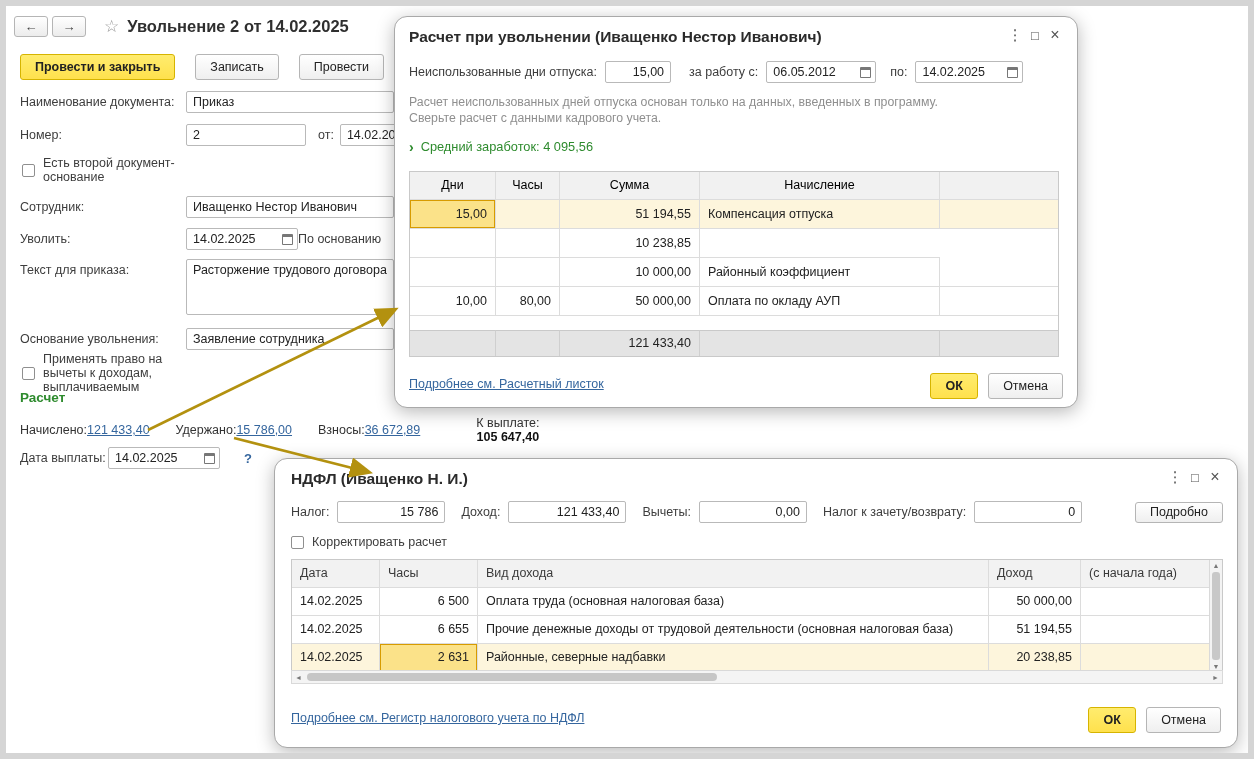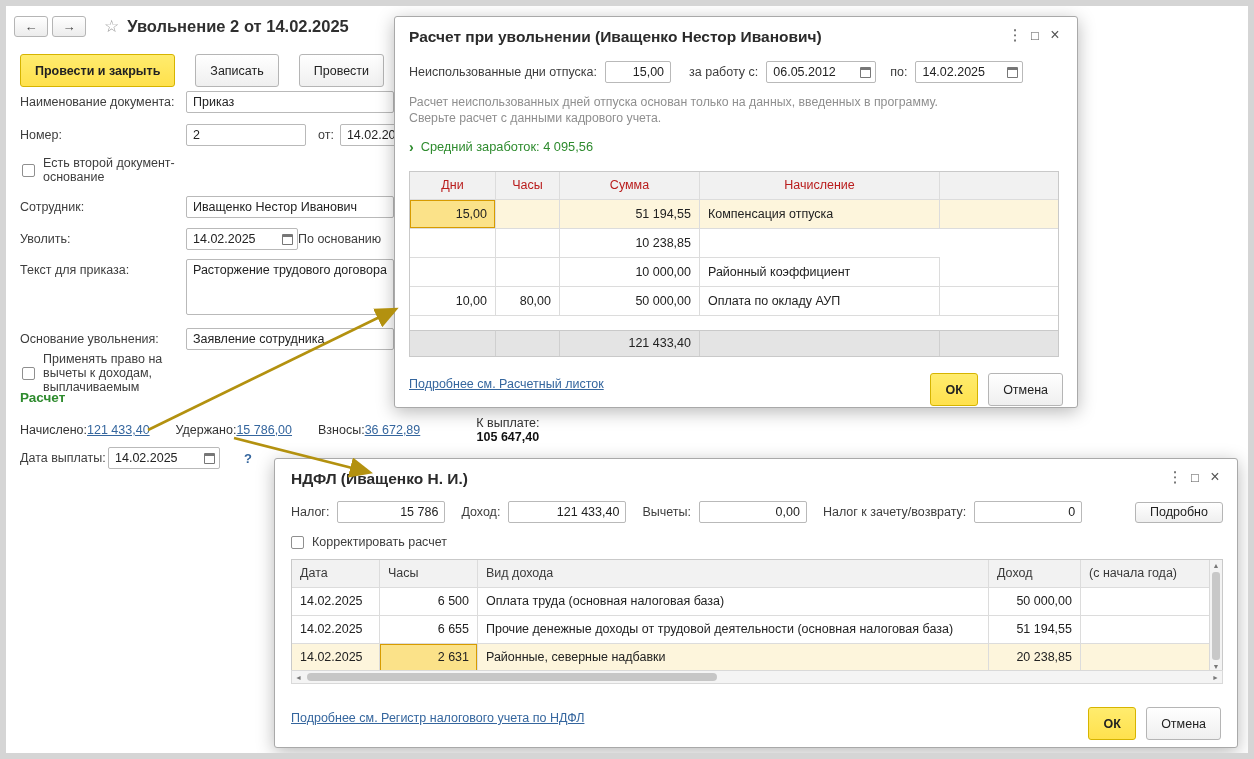--- a/index.html
+++ b/index.html
@@ -7,21 +7,21 @@
   body { font-family: "Liberation Sans", sans-serif; font-size: 13px; color: #333; }
 
   .screen {
     position: relative; width: 1254px; height: 759px;
     background: #fff; border: 6px solid #d5d5d5; overflow: hidden;
   }
 
   
   .btn {
     display:inline-flex; align-items:center; justify-content:center;
-    height: 33px; padding: 0 14px;
+    height: 26px; padding: 0 14px;
     background: linear-gradient(#ffffff,#efefef);
     border: 1px solid #b5b5b5; border-radius: 3px;
     font: inherit; font-size: 12.5px; color:#222; cursor: pointer; white-space: nowrap;
   }
   .btn-yellow {
     background: linear-gradient(#ffec6e, var(--accent-yellow,#ffe14d));
     border-color: #d6b400; font-weight: 700;
   }
   .inp {
     height: 22px; border: 1px solid #b9b9b9; border-radius: 2px;
@@ -58,42 +58,42 @@
   .mw-toolbar { position: absolute; top: 48px; left: 14px; display: flex; gap: 20px; }
 
   .frow { position: absolute; left: 14px; display: flex; align-items: center; height: 24px; }
   .frow .flabel { flex: 0 0 166px; }
 
   .amounts { position: absolute; left: 14px; top: 410px; display: flex; align-items: center; gap: 26px; font-size: 12.5px; }
   .amounts .grp { display: flex; align-items: center; gap: 0; }
 
   
   .dialog {
-    position: absolute; background: #fff; border: 1px solid #a9a9a9; border-radius: 3px;
+    position: absolute; background: #fff; border: 1px solid #a9a9a9; border-radius: 13px;
     box-shadow: 0 4px 18px rgba(0,0,0,.28);
   }
   .dlg-title { position: absolute; left: 14px; top: 11px; font-size: 15.5px; font-weight: 700; color: #2b2b2b; white-space: nowrap; }
   .dlg-icons { position: absolute; top: 9px; right: 12px; display: flex; align-items: center; }
   .dlg-icons span { width: 20px; text-align: center; color: #555; cursor: pointer; }
   .ico-menu { font-size: 15px; }
   .ico-max { font-size: 13px; }
   .ico-close { font-size: 16px; }
 
   .note { position: absolute; left: 14px; color: #8f8f8f; font-size: 12.3px; white-space: nowrap; }
 
   
   .ct { position: absolute; left: 14px; top: 154px; width: 650px; border: 1px solid #c9c9c9; background: #fff; }
   .ct-row { display: grid; grid-template-columns: 86px 64px 140px 240px 1fr; }
   .ct-cell {
     height: 29px; line-height: 28px; padding: 0 8px;
     border-right: 1px solid #dcdcdc; border-bottom: 1px solid #dcdcdc;
     overflow: hidden; white-space: nowrap; font-size: 12.5px; color:#222;
   }
   .ct-cell:last-child { border-right: none; }
-  .ct-head .ct-cell { height: 28px; line-height: 27px; background: #f1f1f1; text-align: center; color: #b91c1c; }
+  .ct-head .ct-cell { height: 28px; line-height: 27px; background: #f1f1f1; text-align: center; color: #000000; }
   .ct-cell.rnum { text-align: right; }
   .sel-row .ct-cell { background: var(--highlight-row,#fdf5dc); }
   .cur-cell { background: var(--highlight-cell,#fbe289) !important; box-shadow: inset 0 0 0 1px #d79b00; }
   .ct-filler { height: 14px; border-bottom: none; }
   .ct-foot .ct-cell { height: 26px; line-height: 25px; background: #e4e4e4; border-top: 1px solid #c9c9c9; border-bottom: none; border-right-color: #cfcfcf; }
 
   .dlg-bottom-link { position: absolute; left: 14px; font-size: 12.5px; }
   .dlg-buttons { position: absolute; display: flex; gap: 10px; }
   .btn-ok { min-width: 48px; font-weight: 700; }
   .btn-cancel { min-width: 74px; }

